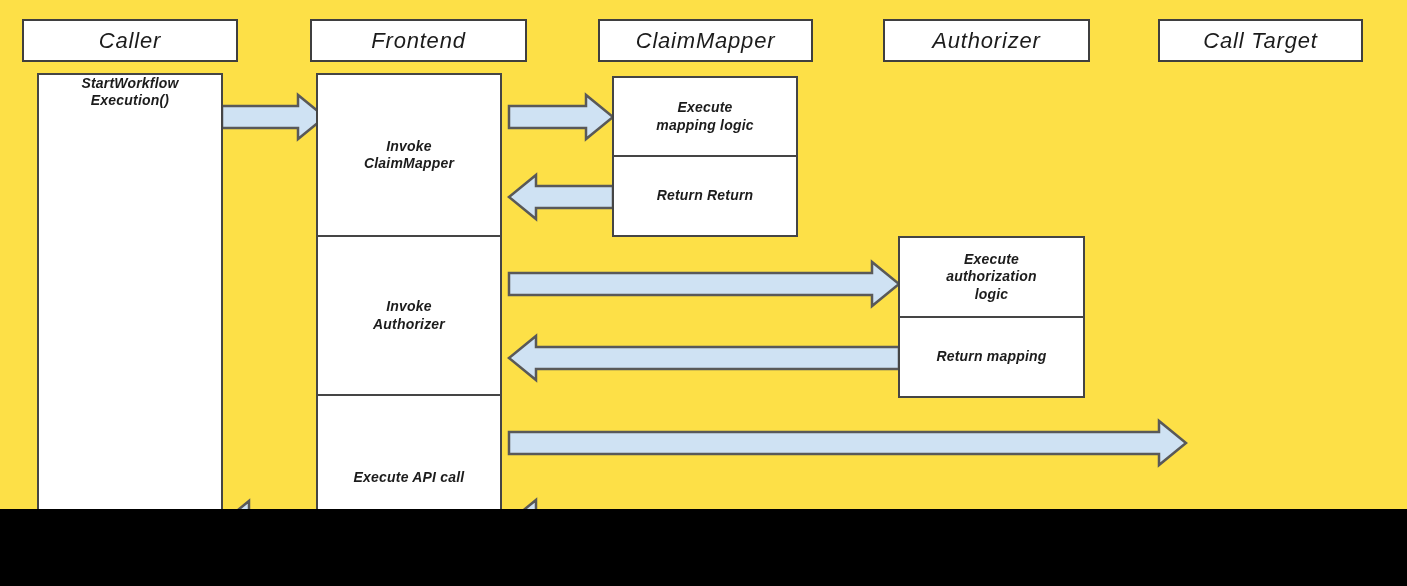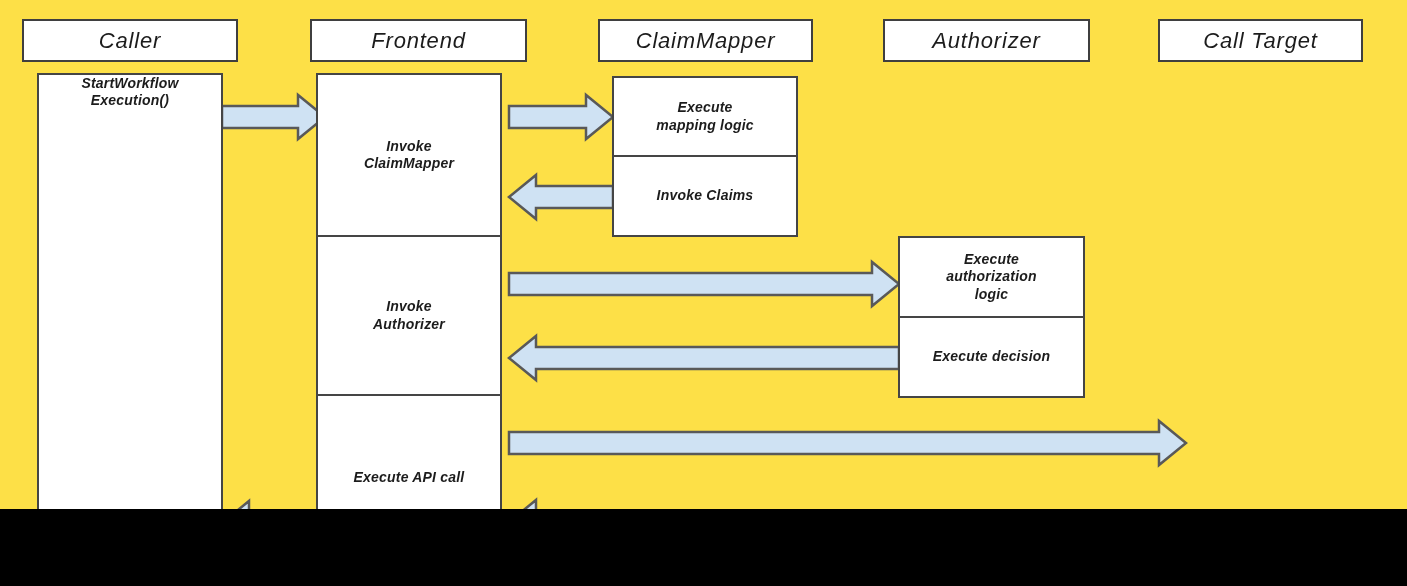--- a/index.html
+++ b/index.html
@@ -130,29 +130,29 @@
       <span class="act-label">Execute API call</span>
     </div>
   </div>
 
   <div class="stack" style="left:612px;top:76px;width:186px">
     <div class="sec" style="height:81px">
       <span class="act-label">Execute
 mapping logic</span>
     </div>
     <div class="sec" style="height:82px">
-      <span class="act-label">Invoke Claims</span>
+      <span class="act-label">Return Return</span>
     </div>
   </div>
 
   <div class="stack" style="left:898px;top:236px;width:187px">
     <div class="sec" style="height:82px">
       <span class="act-label">Execute
 authorization
 logic</span>
     </div>
     <div class="sec" style="height:82px">
-      <span class="act-label">Execute decision</span>
+      <span class="act-label">Return mapping</span>
     </div>
   </div>
 
 
 </div>
 
 </body></html>

